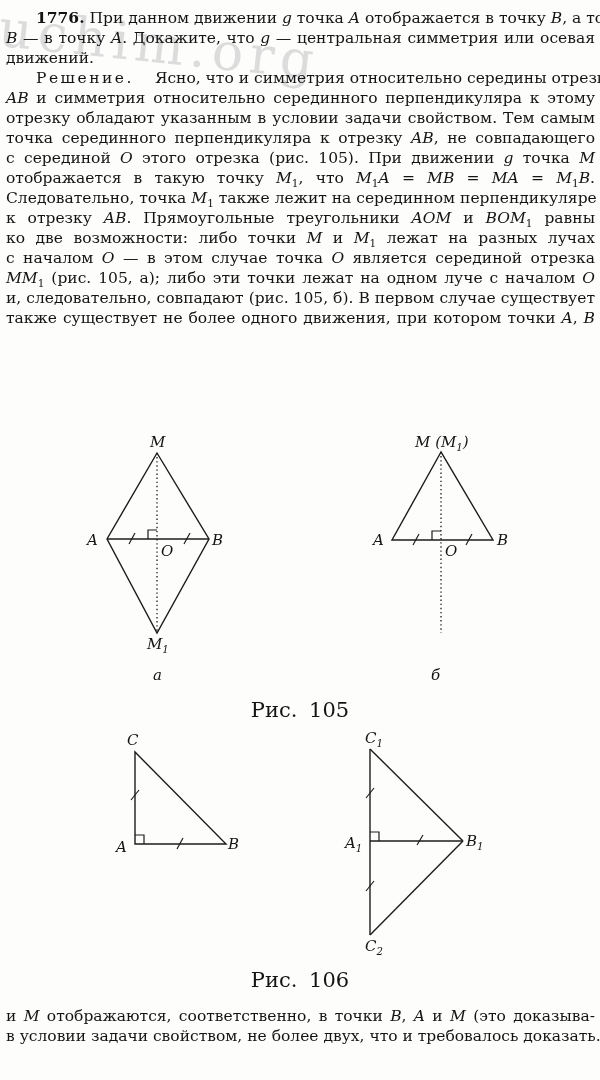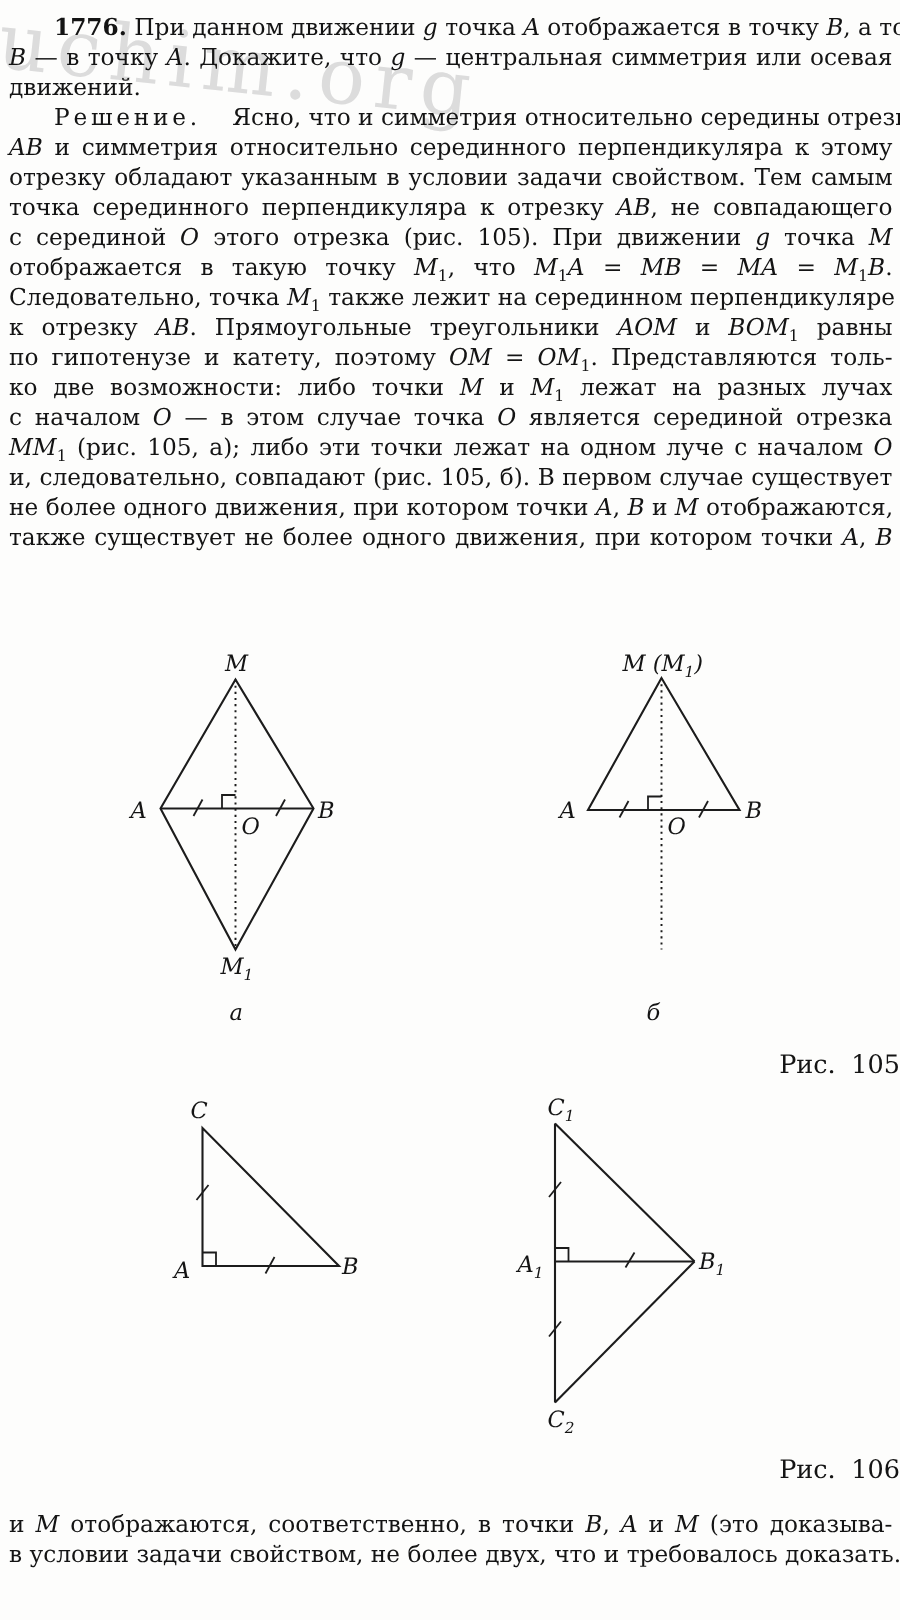--- a/index.html
+++ b/index.html
@@ -32,47 +32,45 @@
   .fig svg line,.fig svg polygon,.fig svg polyline{
     stroke:#1c1c1c;fill:none;stroke-width:1.4;stroke-linecap:butt;
   }
   .fig svg .dot{stroke-dasharray:1.4 2.7;stroke-width:1.3}
   .fig svg .thin{stroke-width:1.2}
   .plabel{
     position:absolute;font-style:italic;font-size:15px;line-height:17px;
     white-space:nowrap;z-index:3;
   }
   .caption{
-    position:absolute;left:0;width:600px;text-align:right;z-index:2;
-    font-size:17px;line-height:19px;word-spacing:5px;
+    position:absolute;left:0;width:600px;text-align:center;z-index:2;
+    font-size:21px;line-height:19px;word-spacing:5px;
   }
 </style>
 </head>
 <body>
 
 <div class="watermark">uchim.org</div>
 
 <div class="textblock" id="main-text">
   <div class="line indent"><b>1776.</b> <span>При данном движении <i>g</i> точка <i>A</i> отображается в точку <i>B</i>, а точка</span></div>
   <div class="line"><i>B</i> — в точку <i>A</i>. Докажите, что <i>g</i> — центральная симметрия или осевая</div>
   <div class="line endpara">движений.</div>
   <div class="line indent"><span class="resh">Решение.</span> <span>Ясно, что и симметрия относительно середины отрезка</span></div>
   <div class="line"><i>AB</i> и симметрия относительно серединного перпендикуляра к этому</div>
   <div class="line">отрезку обладают указанным в условии задачи свойством. Тем самым</div>
   <div class="line">точка серединного перпендикуляра к отрезку <i>AB</i>, не совпадающего</div>
   <div class="line">с серединой <i>O</i> этого отрезка (рис. 105). При движении <i>g</i> точка <i>M</i></div>
   <div class="line">отображается в такую точку <i>M</i><sub>1</sub>, что <i>M</i><sub>1</sub><i>A</i> = <i>MB</i> = <i>MA</i> = <i>M</i><sub>1</sub><i>B</i>.</div>
   <div class="line">Следовательно, точка <i>M</i><sub>1</sub> также лежит на серединном перпендикуляре</div>
   <div class="line">к отрезку <i>AB</i>. Прямоугольные треугольники <i>AOM</i> и <i>BOM</i><sub>1</sub> равны</div>
-  <div class="line">по гипотенузе и катету, поэтому <i>OM</i> = <i>OM</i><sub>1</sub>. Представляются толь-</div>
   <div class="line">ко две возможности: либо точки <i>M</i> и <i>M</i><sub>1</sub> лежат на разных лучах</div>
   <div class="line">с началом <i>O</i> — в этом случае точка <i>O</i> является серединой отрезка</div>
   <div class="line"><i>MM</i><sub>1</sub> (рис. 105, а); либо эти точки лежат на одном луче с началом <i>O</i></div>
   <div class="line">и, следовательно, совпадают (рис. 105, б). В первом случае существует</div>
-  <div class="line">не более одного движения, при котором точки <i>A</i>, <i>B</i> и <i>M</i> отображаются,</div>
   <div class="line">также существует не более одного движения, при котором точки <i>A</i>, <i>B</i></div>
 </div>
 
 <div class="fig" style="left:78px;top:430px;width:170px;height:260px">
   <svg width="170" height="212" viewBox="0 0 170 212">
     <polygon points="79,23 29,109 79,203 131,109"></polygon>
     <line x1="29" y1="109" x2="131" y2="109"></line>
     <line class="dot" x1="79" y1="23" x2="79" y2="203"></line>
     <polyline class="thin" points="70,109 70,100 79,100"></polyline>
     <line class="thin" x1="51" y1="114" x2="57" y2="103"></line>

